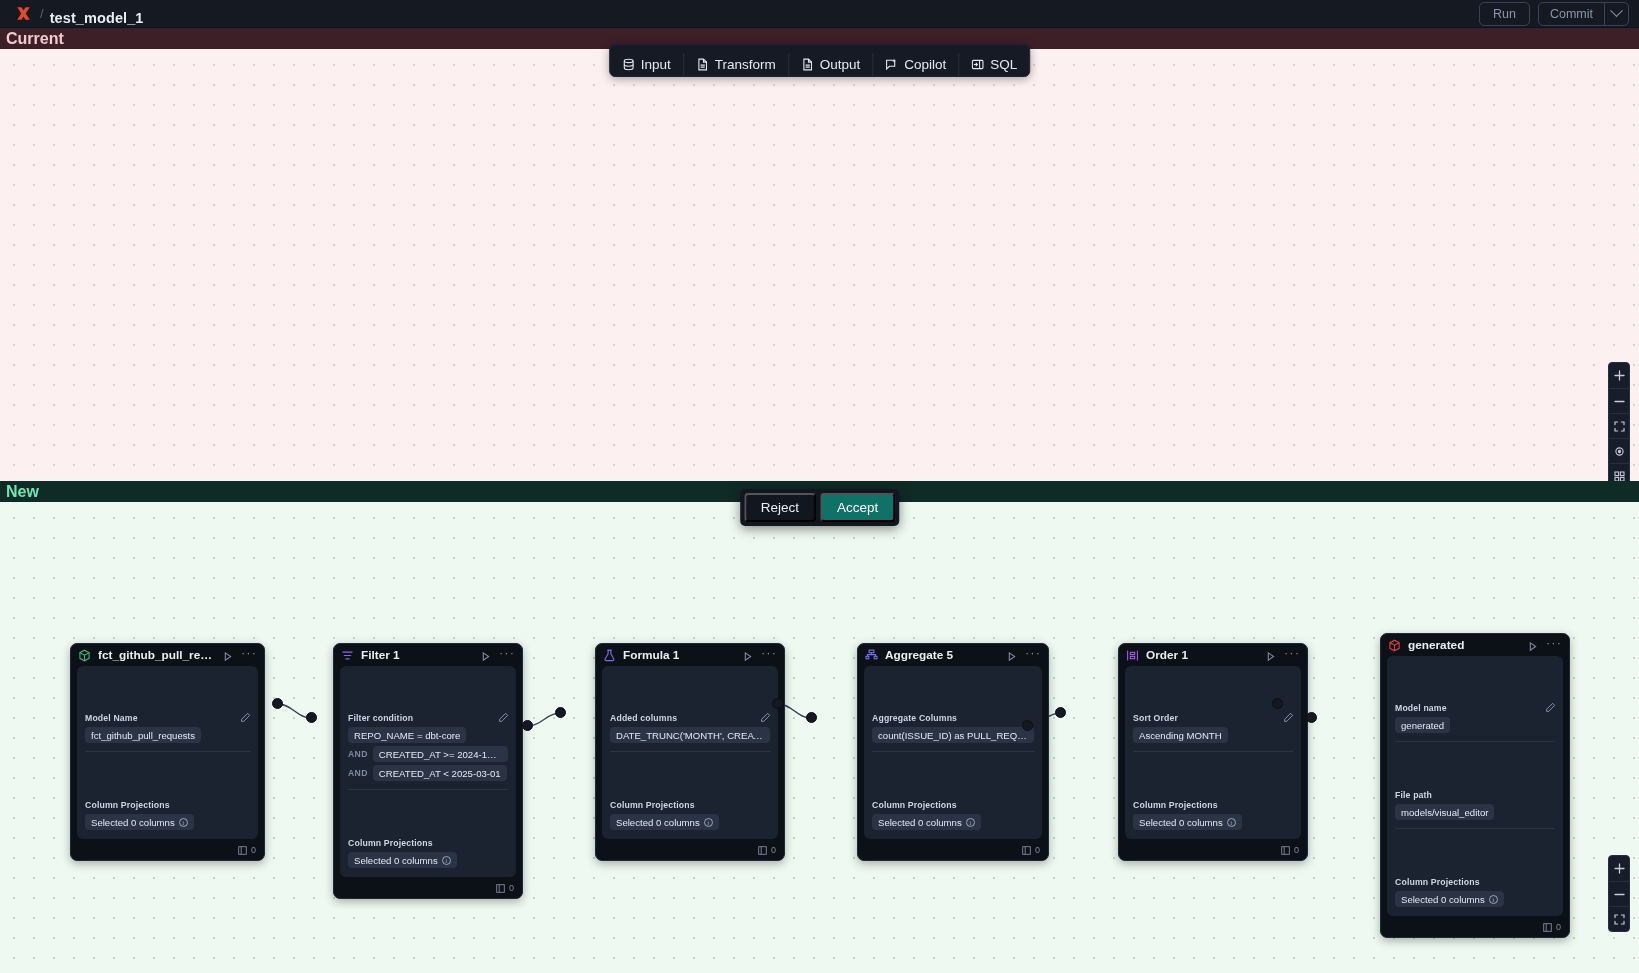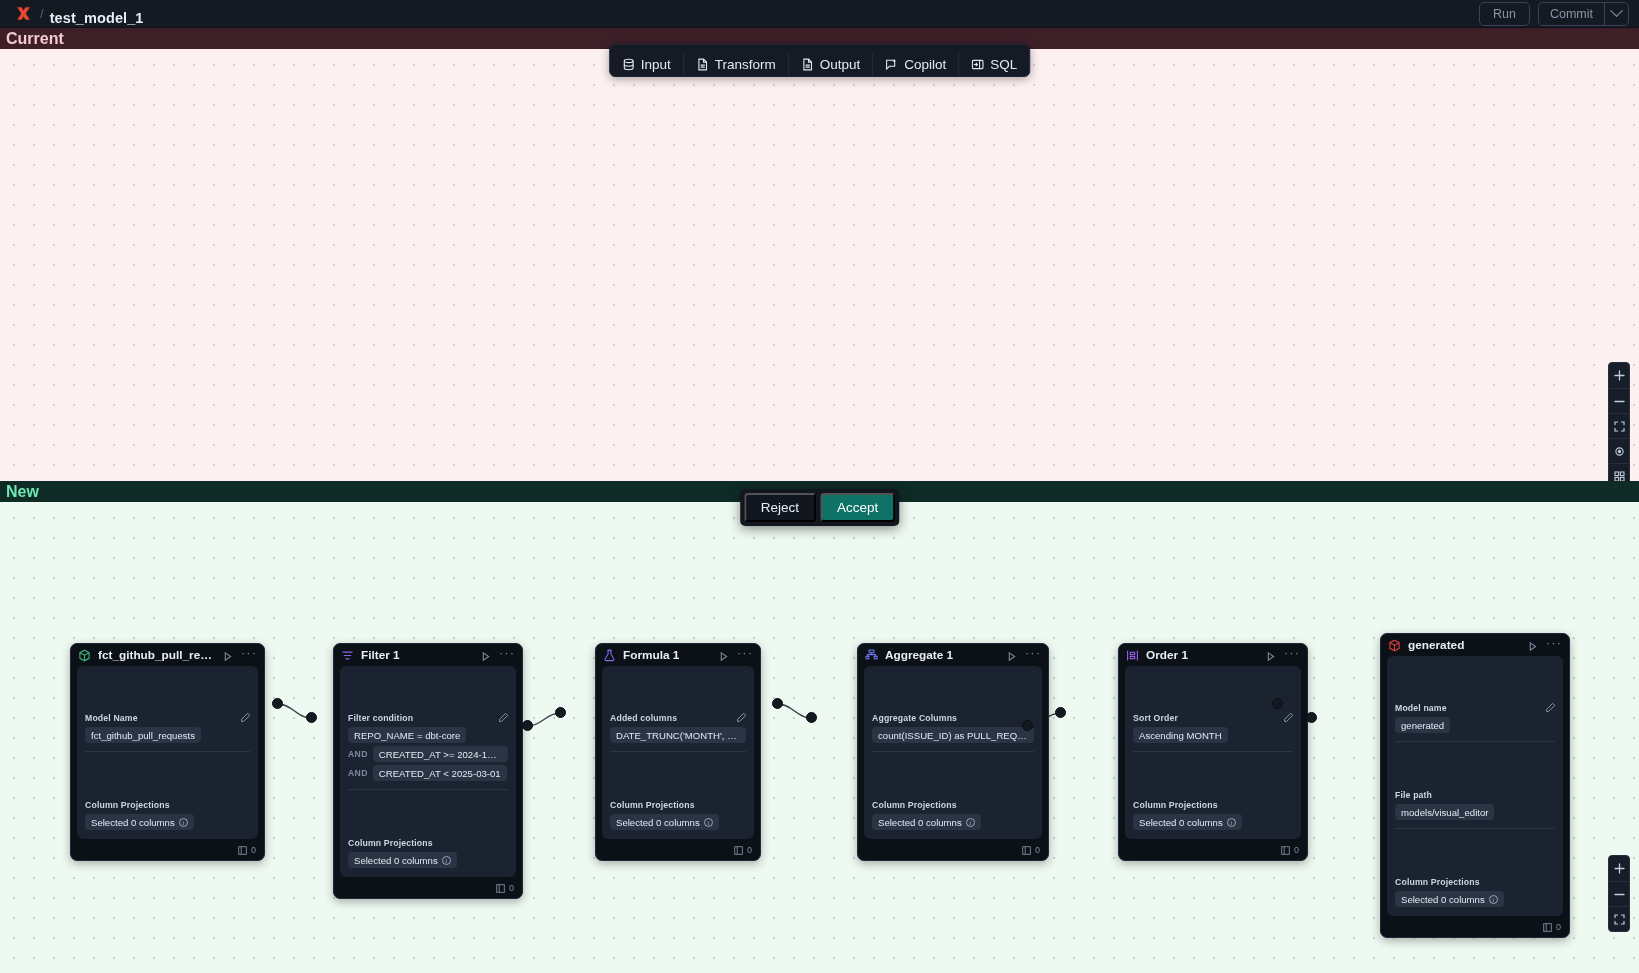--- a/index.html
+++ b/index.html
@@ -424,21 +424,21 @@
         <span class="foot-ico">
           <svg width="9" height="9" viewBox="0 0 9 9" fill="none" stroke="#7f8aa0" stroke-width=".9">
               <rect x=".7" y=".7" width="7.6" height="7.6"></rect>
               <path d="M3.2 .7v7.6"></path>
             </svg>
         </span>
         <span>0</span>
       </div>
     </div>
 
-    <div class="node" style="left:595px; top:141px; width:166px;">
+    <div class="node" style="left:595px; top:141px; width:190px;">
       <div class="node-head">
         <span class="node-ico">
           <svg width="13" height="13" viewBox="0 0 13 13" fill="none" stroke="#7c6ce8" stroke-width="1.1" stroke-linejoin="round">
             <path d="M5.1 1.3v3.5L2.1 10c-.4.7.1 1.6.9 1.6h6.9c.8 0 1.3-.9.9-1.6L7.9 4.8V1.3z"></path>
             <path d="M4.3 1.3h4.4"></path>
           </svg>
         </span>
         <span class="node-title">Formula 1</span>
         <span class="node-run">
           <svg width="13" height="13" viewBox="0 0 13 13" fill="none" stroke="#7f8aa0" stroke-width="1.1">
@@ -483,21 +483,21 @@
     <div class="node" style="left:857px; top:141px; width:192px;">
       <div class="node-head">
         <span class="node-ico">
           <svg width="13" height="13" viewBox="0 0 13 13" fill="none" stroke="#6f74e6" stroke-width="1.1">
             <rect x="4.1" y="1.1" width="4.8" height="2.6"></rect>
             <path d="M6.5 3.7v1.9M2.4 7.4v-1.8h8.2v1.8"></path>
             <rect x="1" y="7.4" width="2.8" height="2.4"></rect>
             <rect x="9.2" y="7.4" width="2.8" height="2.4"></rect>
           </svg>
         </span>
-        <span class="node-title">Aggregate 1</span>
+        <span class="node-title">Aggregate 5</span>
         <span class="node-run">
           <svg width="13" height="13" viewBox="0 0 13 13" fill="none" stroke="#7f8aa0" stroke-width="1.1">
               <path d="M4.3 2.9l5.3 3.6-5.3 3.6z"></path>
             </svg>
         </span>
         <span class="node-more">···</span>
       </div>
       <div class="node-body">
         <div class="sec">
           <div class="sec-label">Aggregate Columns</div>

